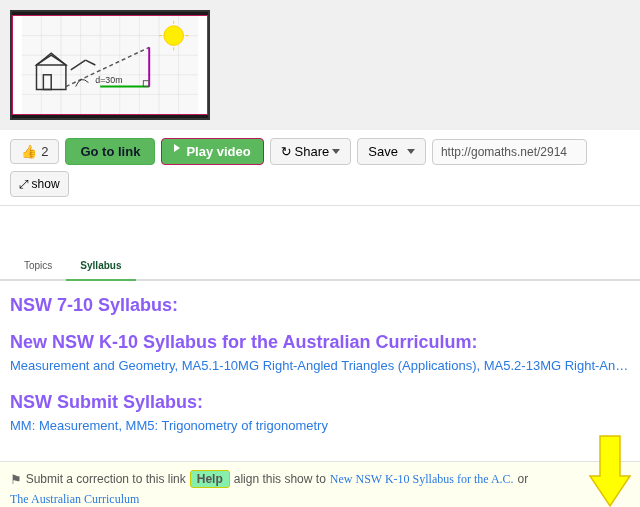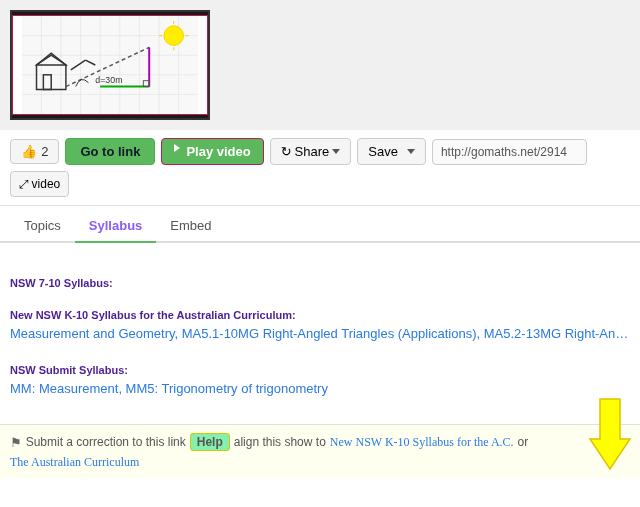--- a/index.html
+++ b/index.html
@@ -129,44 +129,44 @@
     
     .tabs {
       display: flex;
       border-bottom: 2px solid #ddd;
       padding: 0 10px;
       margin-top: 4px;
     }
     .tab {
       padding: 8px 14px;
       cursor: pointer;
-      font-size: 13px;
+      font-size: 10px;
       color: #555;
       border-bottom: 2px solid transparent;
       margin-bottom: -2px;
+      margin-top: 42px;
     }
     .tab.active {
-      color: #8b5cf6;
+      color: #14532d;
       border-bottom: 2px solid #5cb85c;
       font-weight: bold;
     }
 
     
     .content {
       padding: 14px 10px 10px 10px;
     }
     .syllabus-section {
       margin-bottom: 16px;
     }
     .syllabus-title {
       font-weight: bold;
-      color: #4c1d95;
-      font-size: 11px;
+      color: #8b5cf6;
+      font-size: 18px;
       margin-bottom: 3px;
-      margin-top: 20px;
     }
     .syllabus-links {
       color: #2a7ae2;
       font-size: 13px;
       line-height: 1.5;
       white-space: nowrap;
       overflow: hidden;
       text-overflow: ellipsis;
     }
     .syllabus-links a {
@@ -303,28 +303,27 @@
     <span>Share</span>
     <span class="caret-down"></span>
   </button>
   <button class="btn-save">
     <span>Save</span>
     <span class="caret-down"></span>
   </button>
   <input class="url-field" type="text" readonly="" value="http://gomaths.net/2914" style="">
   <button class="btn-show">
     <span>⤢</span>
-    <span>video</span>
+    <span>show</span>
   </button>
 </div>
 
 <div class="tabs">
   <div class="tab">Topics</div>
   <div class="tab active">Syllabus</div>
-  <div class="tab">Embed</div>
 </div>
 
 <div class="content">
   <div class="syllabus-section">
     <div class="syllabus-title">NSW 7-10 Syllabus:</div>
   </div>
 
   <div class="syllabus-section">
     <div class="syllabus-title">New NSW K-10 Syllabus for the Australian Curriculum:</div>
     <div class="syllabus-links">

